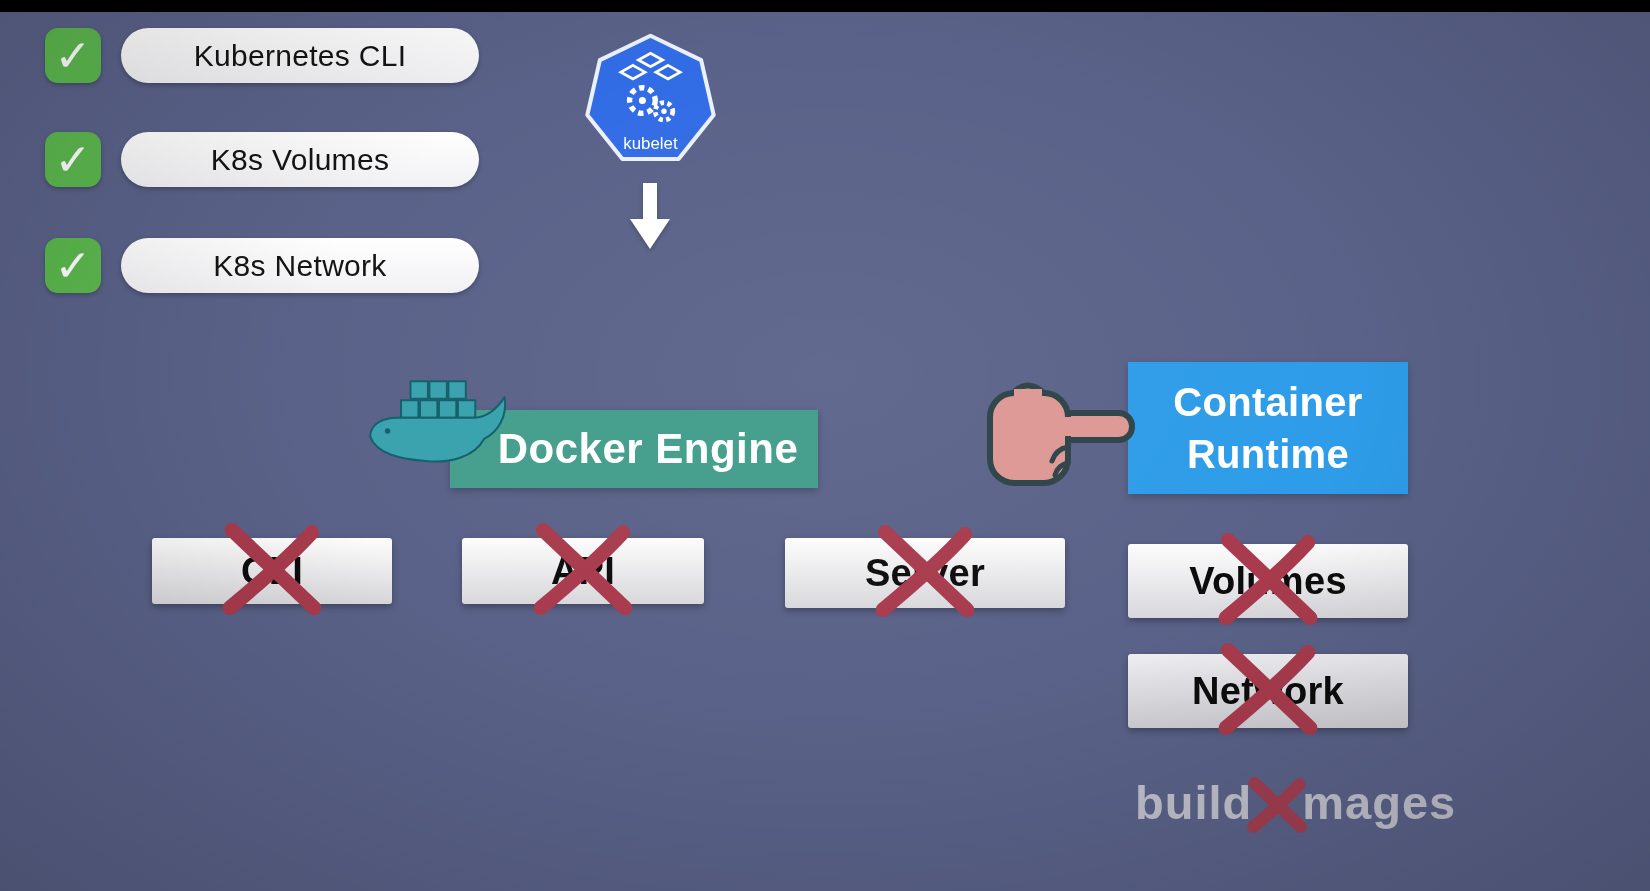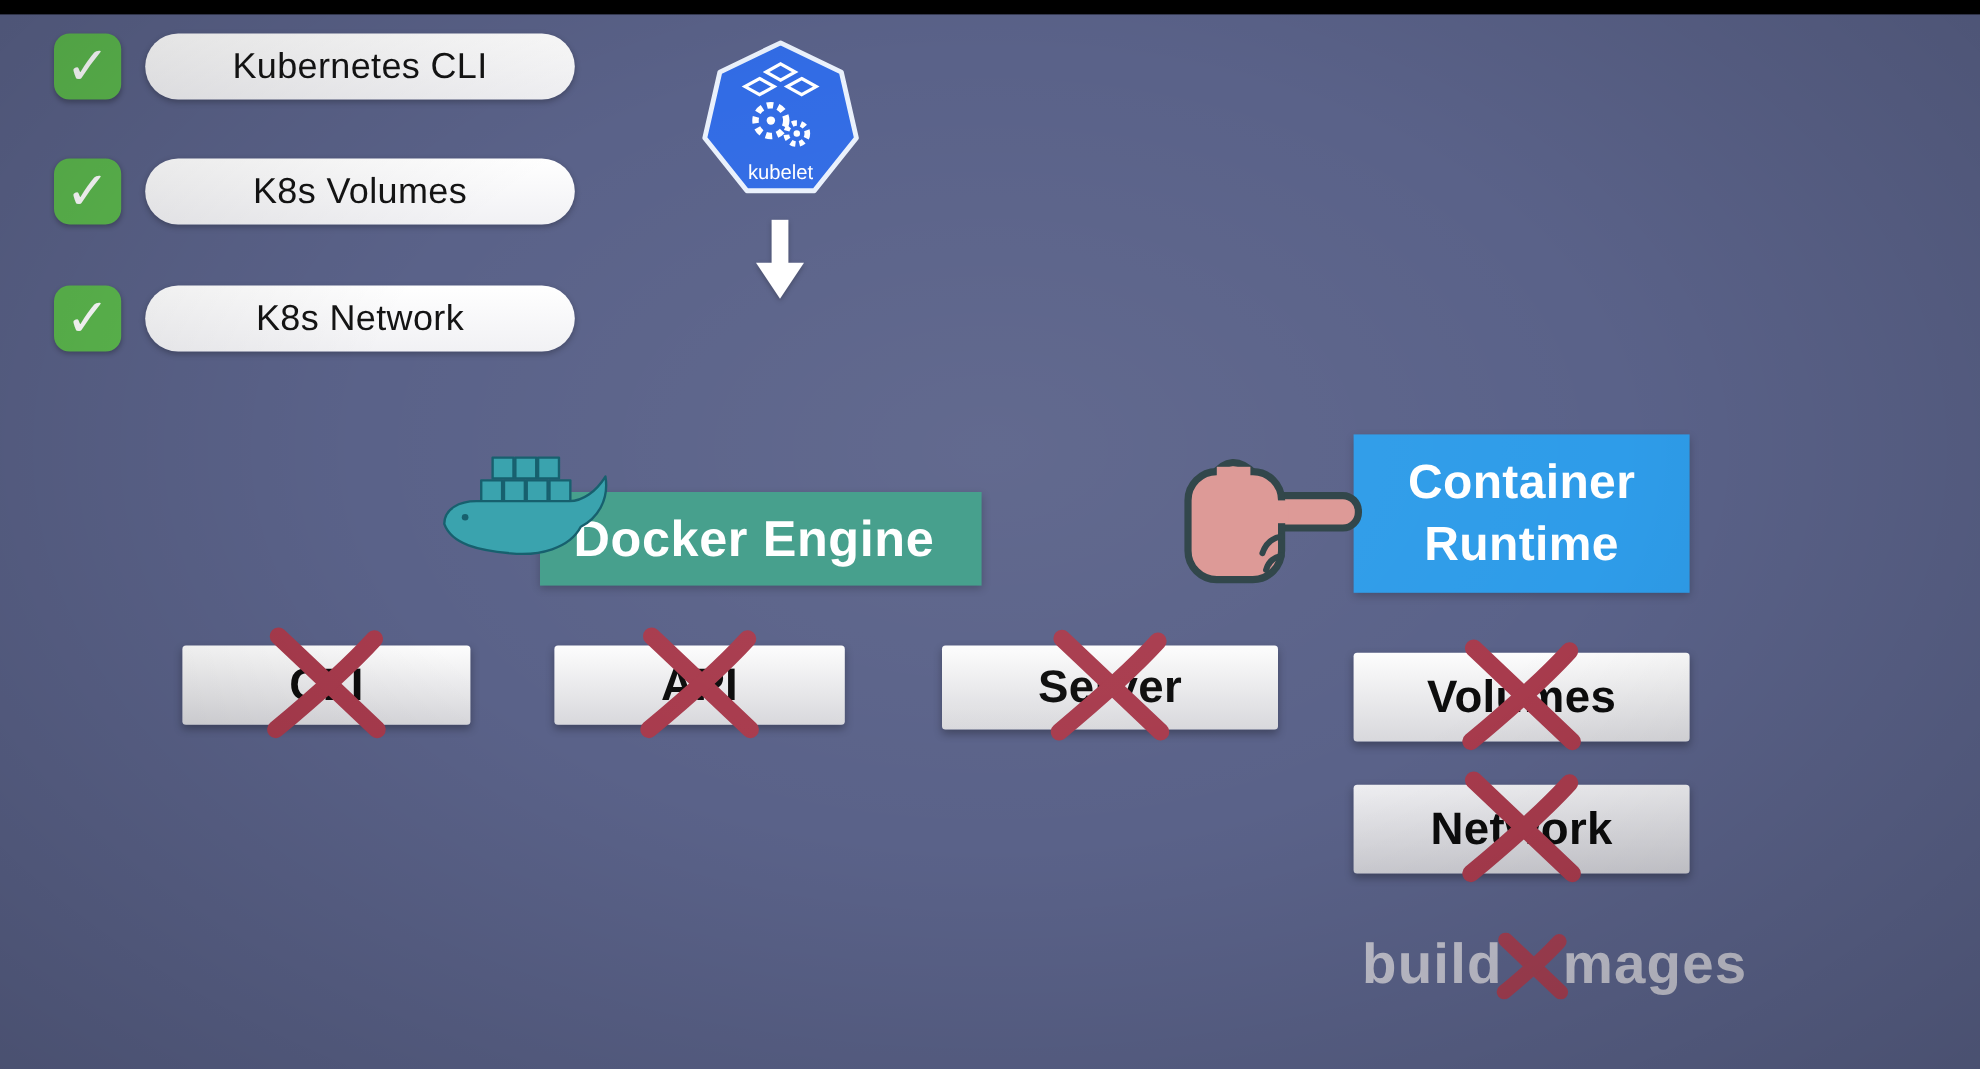--- a/index.html
+++ b/index.html
@@ -24,21 +24,21 @@
     background:linear-gradient(180deg,#ffffff,#f1f1f4);box-shadow:0 2px 5px rgba(0,0,0,.28);
     display:flex;align-items:center;justify-content:center;font-size:30px;color:#141414;letter-spacing:.3px}
   .ci-0{top:28px}.ci-1{top:132px}.ci-2{top:238px}
 
   
   .kubelet{position:absolute;left:583px;top:33px;width:135px;height:135px}
   .down-arrow{position:absolute;left:628px;top:183px;width:44px;height:70px;filter:drop-shadow(0 2px 2px rgba(0,0,0,.25))}
 
   
   .engine-box{position:absolute;left:450px;top:410px;width:368px;height:78px;background:var(--engine-teal);
-    display:flex;align-items:center;justify-content:flex-start;z-index:1;box-shadow:0 3px 7px rgba(0,0,0,.22)}
+    display:flex;align-items:center;justify-content:center;z-index:1;box-shadow:0 3px 7px rgba(0,0,0,.22)}
   .engine-box span{color:#fff;font-size:42px;font-weight:bold;letter-spacing:.5px;padding-left:28px}
   .whale{position:absolute;left:356px;top:368px;width:158px;height:108px;z-index:2}
 
   
   .hand{position:absolute;left:970px;top:366px;width:170px;height:132px;z-index:2}
   .runtime-box{position:absolute;left:1128px;top:362px;width:280px;height:132px;background:var(--runtime-blue);
     display:flex;align-items:center;justify-content:center;text-align:center;box-shadow:0 3px 7px rgba(0,0,0,.22)}
   .runtime-box span{color:#fff;font-size:40px;font-weight:bold;line-height:1.3;width:230px;letter-spacing:.3px}
 
   

